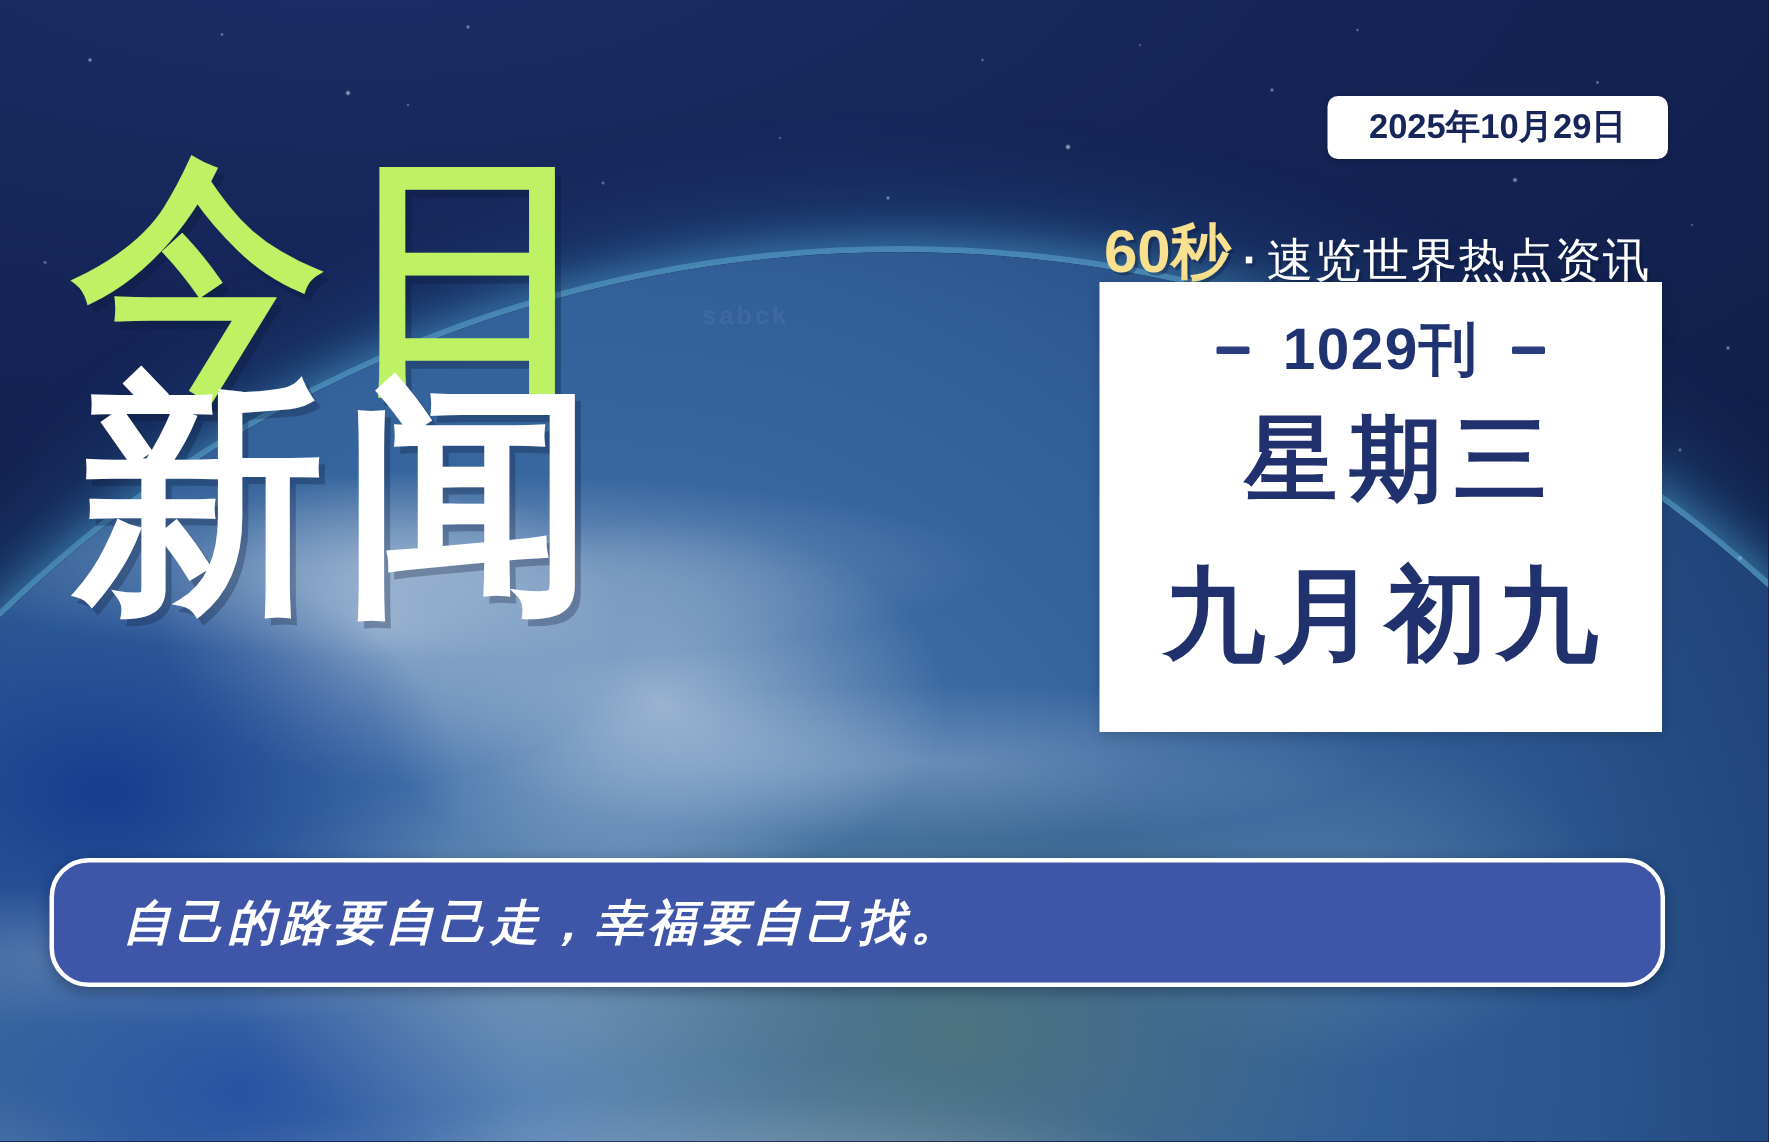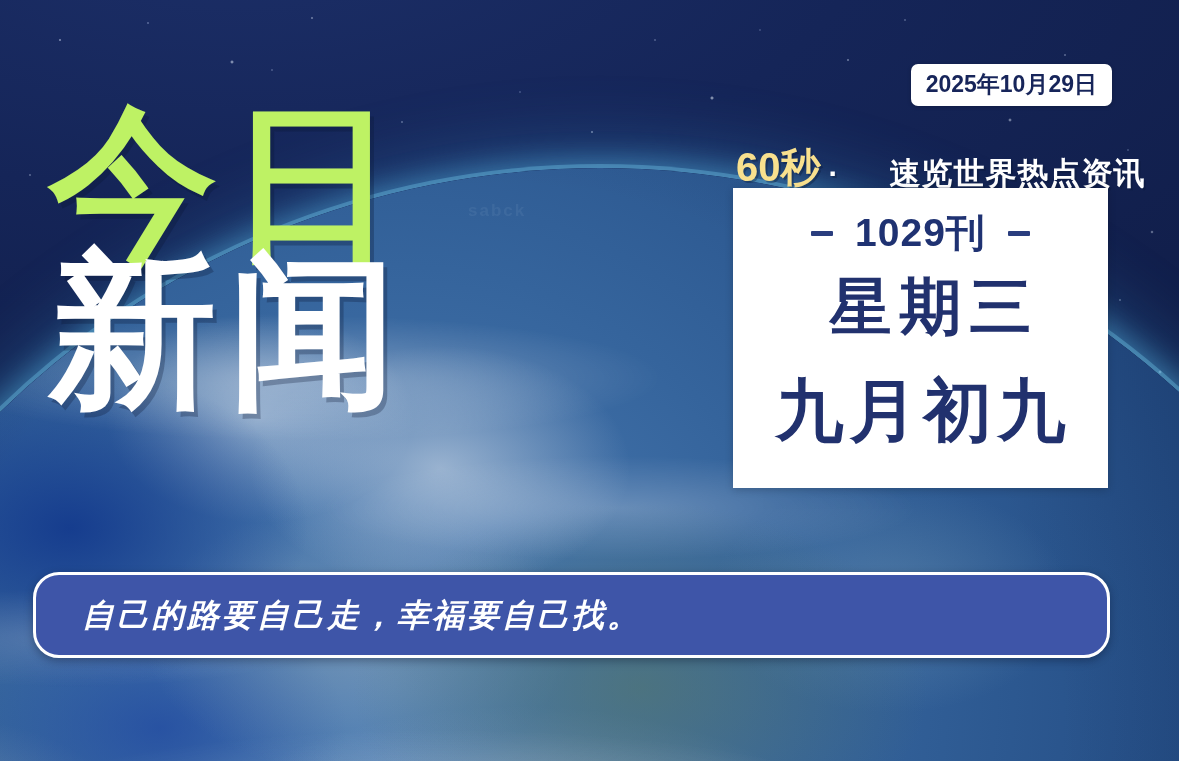--- a/index.html
+++ b/index.html
@@ -140,21 +140,21 @@
   
   .date-pill {
     position: absolute;
     right: 67px;
     top: 64px;
     background: #ffffff;
     color: #17255a;
     font-size: 23px;
     font-weight: 700;
     line-height: 1;
-    padding: 9px 15px 10px;
+    padding: 9px 28px 10px;
     border-radius: 7px;
     white-space: nowrap;
     box-shadow: 0 1px 4px rgba(0,0,0,.20);
   }
 
   
   .brand {
     position: absolute;
     left: 49px;
     top: 104px;
@@ -198,23 +198,22 @@
     color: #FFFFFF;
     font-size: 30px;
     font-weight: 900;
     padding: 0 6px 0 8px;
     position: relative;
     top: -4px;
   }
   .tagline .rest {
     color: #FFFFFF;
     font-size: 31px;
-    font-weight: 700;
+    font-weight: 400;
     letter-spacing: 1px;
-    margin-left: 45px;
   }
 
   
   .card {
     position: absolute;
     left: 733px;
     top: 188px;
     width: 375px;
     height: 300px;
     background: #FFFFFF;

